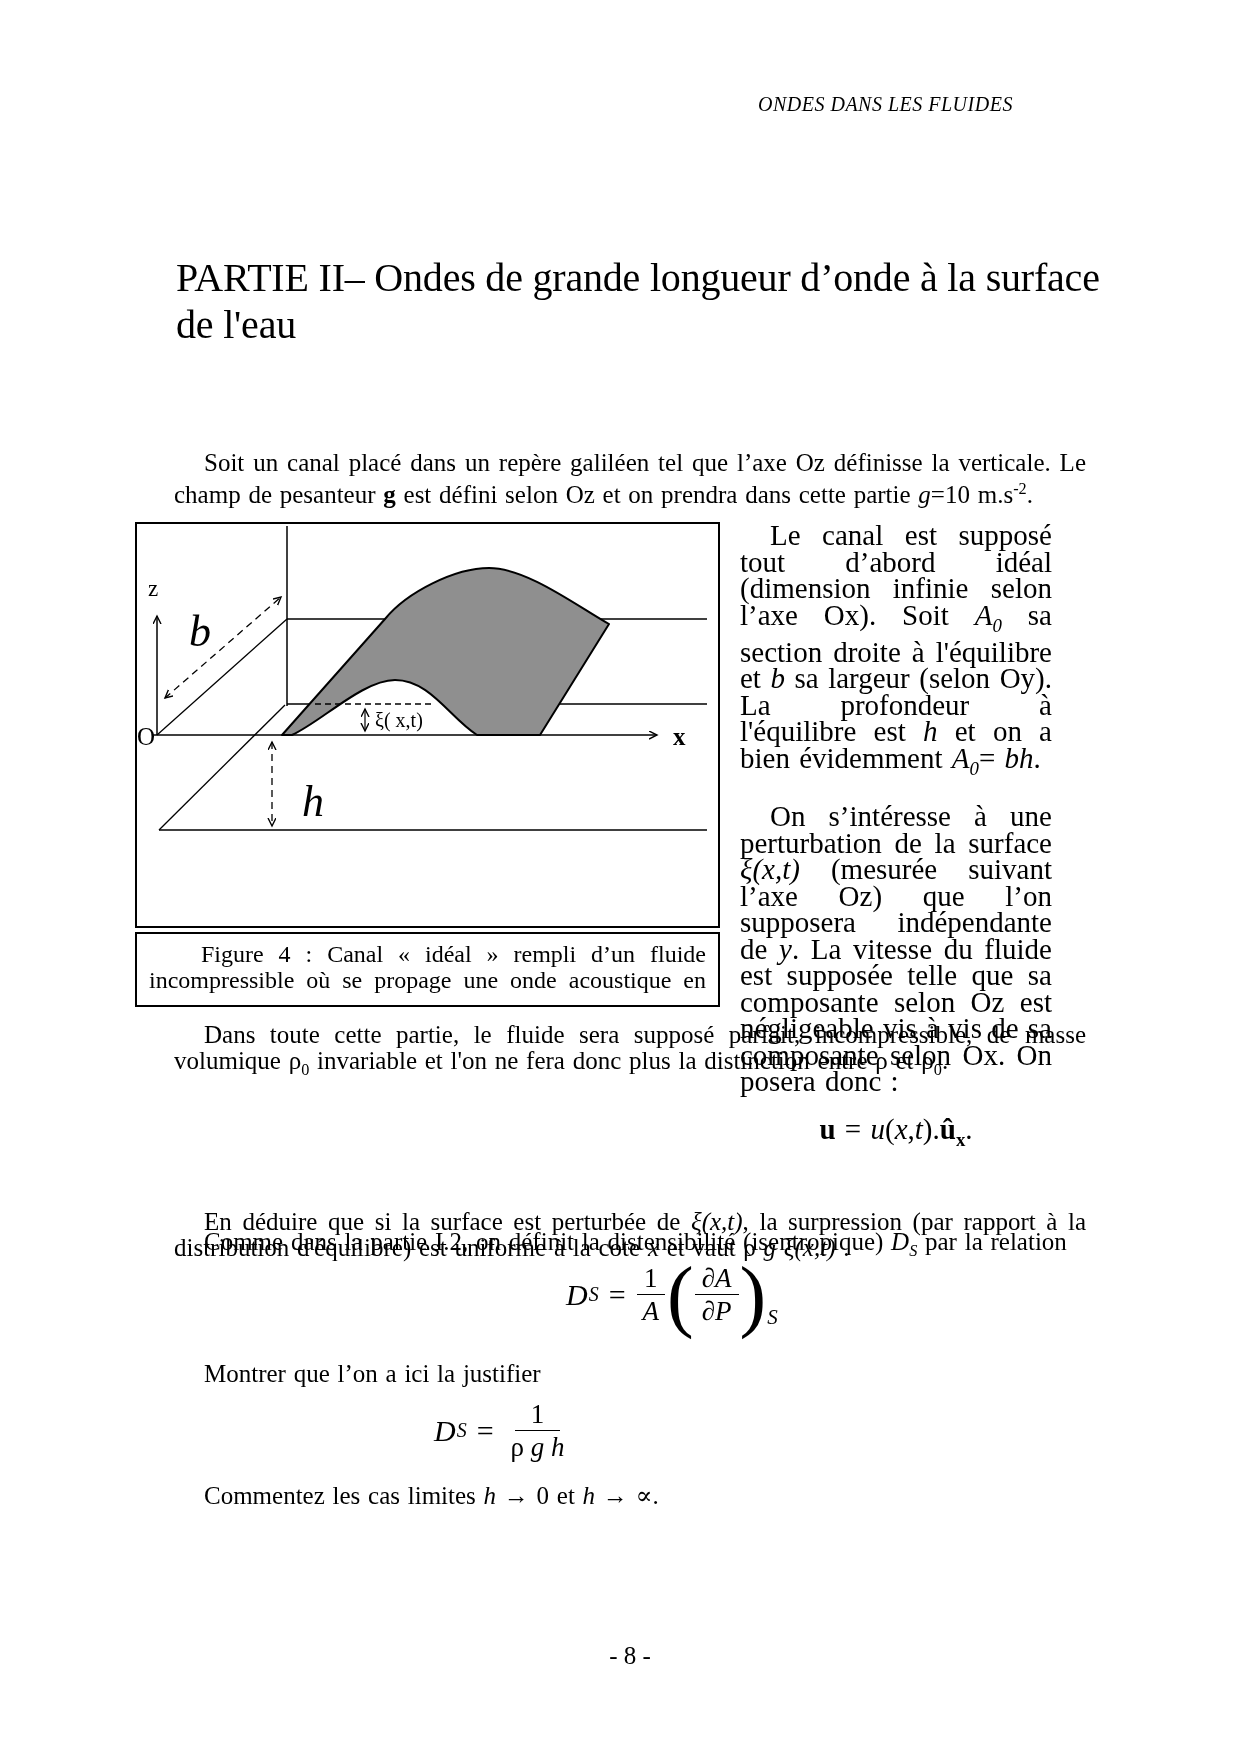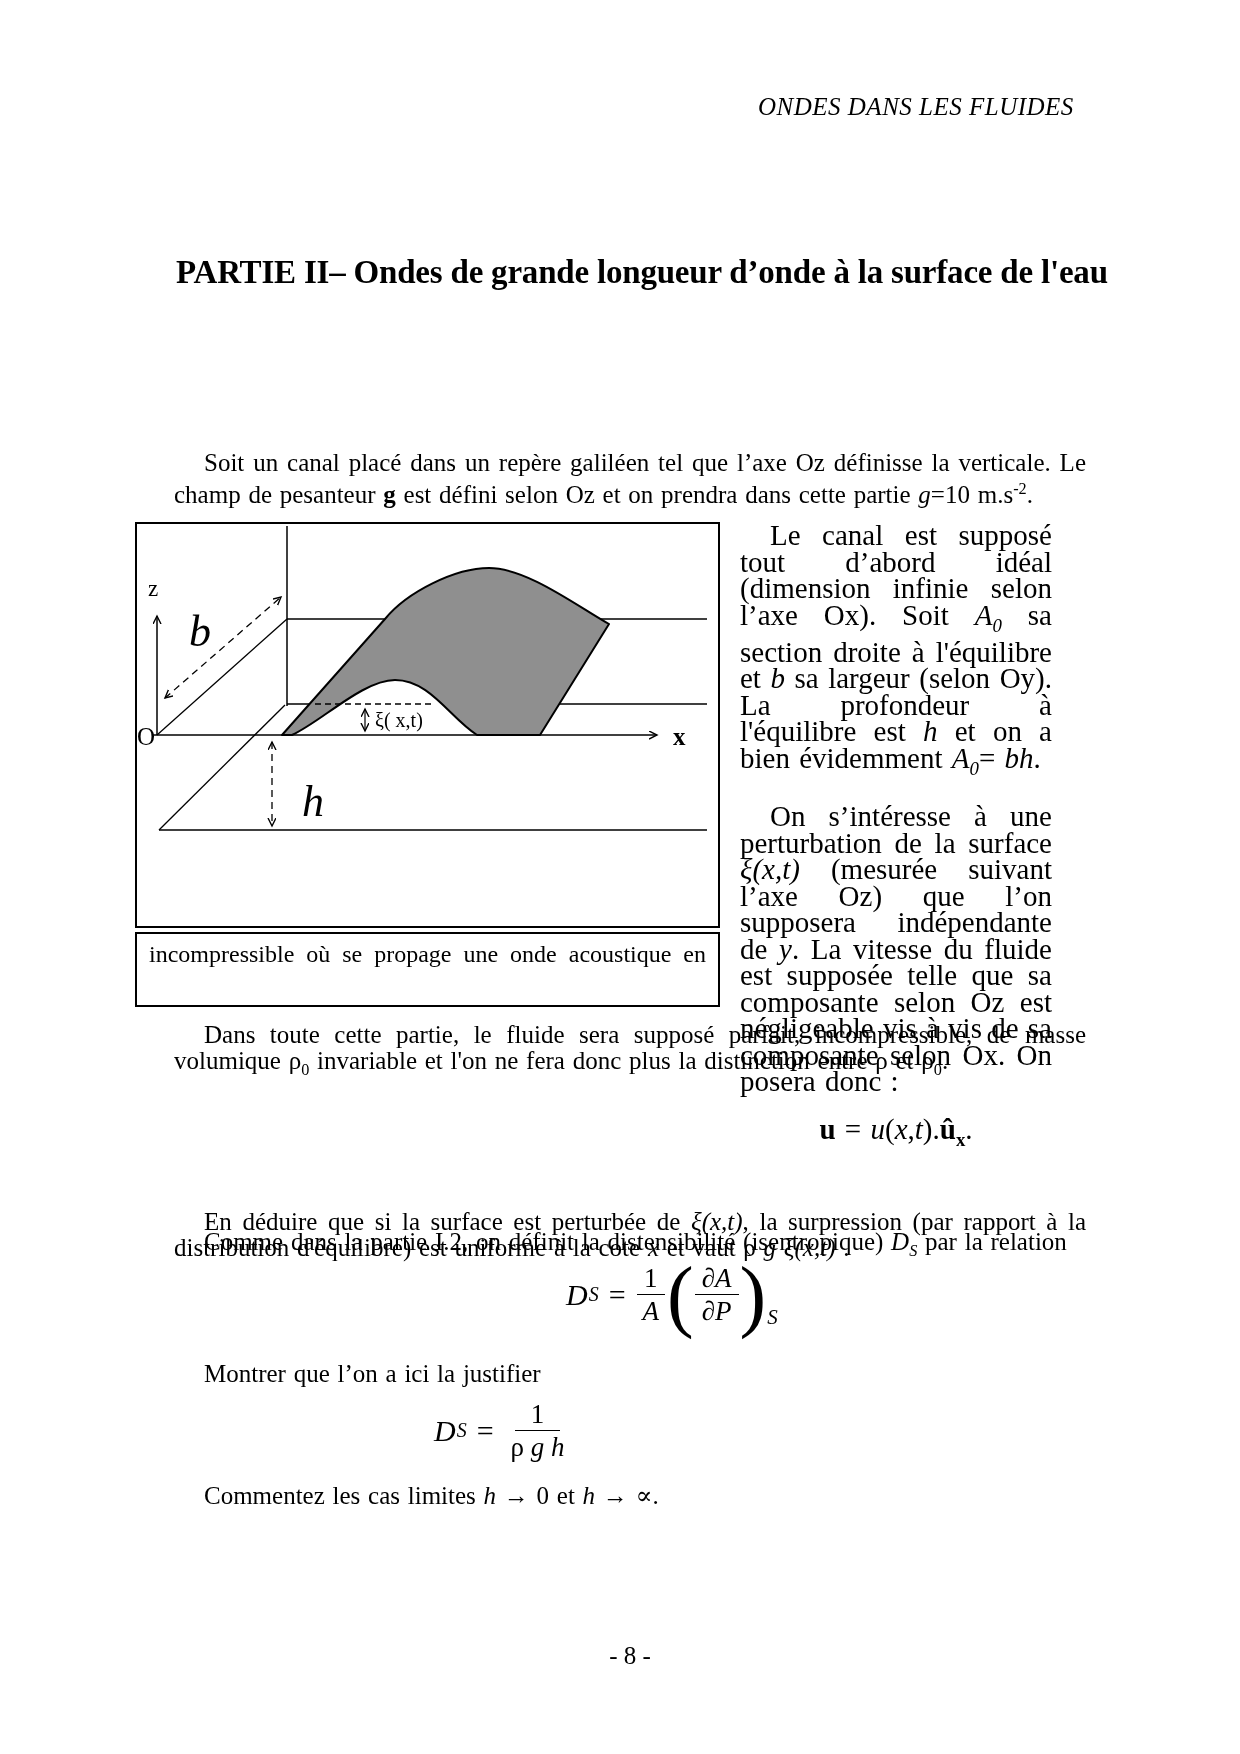--- a/index.html
+++ b/index.html
@@ -3,24 +3,24 @@
 <meta charset="utf-8">
 <style>
   html,body{margin:0;padding:0;background:#e8e8e8;}
   .page{
     position:relative;width:1240px;height:1754px;background:#ffffff;
     font-family:"Liberation Serif","DejaVu Serif",serif;color:#000;
     overflow:hidden;margin:0 auto;
   }
   .abs{position:absolute;}
   .header{
-    top:93px;left:758px;font-style:italic;font-size:25px;letter-spacing:.5px;
+    top:93px;left:758px;font-style:italic;font-size:20px;letter-spacing:.5px;
   }
   .title{
-    top:254px;left:176px;width:950px;font-size:33px;font-weight:bold;letter-spacing:-.2px;
+    top:254px;left:176px;width:950px;font-size:40px;font-weight:normal;letter-spacing:-.2px;
   }
   .body-par{
     left:174px;width:912px;font-size:25px;line-height:26px;
     text-align:justify;text-indent:30px;word-spacing:1.5px;
   }
   .no-indent{text-indent:0;}
   
   .figure-box{
     left:135px;top:522px;width:581px;height:402px;border:2px solid #000;background:#fff;
   }
@@ -107,20 +107,21 @@
       <line x1="135" y1="218" x2="135" y2="302" stroke="#000" stroke-width="1.3" stroke-dasharray="7,5" marker-start="url(#arr)" marker-end="url(#arr)"></line>
       <text x="165" y="292" font-size="44" font-style="italic">h</text>
 
       <line x1="178" y1="180" x2="298" y2="180" stroke="#000" stroke-width="1.3" stroke-dasharray="6,4"></line>
       <line x1="228" y1="185" x2="228" y2="207" stroke="#000" stroke-width="1.2" marker-start="url(#arr)" marker-end="url(#arr)"></line>
       <text x="238" y="203" font-size="20">ξ( x,t)</text>
     </svg>
   </div>
 
   <div class="abs caption-box">
+    <div class="cap-line cap-indent">Figure 4 :  Canal « idéal »  rempli  d’un  fluide</div>
     <div class="cap-line">incompressible où se propage une onde acoustique en</div>
   </div>
 
   <div class="abs right-col">
     <p>Le canal est supposé tout d’abord idéal (dimension infinie selon l’axe Ox). Soit <i>A<sub>0</sub></i> sa section droite à l'équilibre et <i>b</i> sa largeur (selon Oy). La profondeur à l'équilibre est <i>h</i> et on a bien évidemment <i>A<sub>0</sub></i>= <i>bh</i>.</p>
     <p>On s’intéresse à une perturbation de la surface <i>ξ(x,t)</i> (mesurée suivant l’axe Oz) que l’on supposera indépendante de <i>y</i>. La vitesse du fluide est supposée telle que sa composante selon Oz est négligeable vis à vis de sa composante selon Ox. On posera donc :</p>
     <p class="eq-u"><b>u</b> = <i>u</i>(<i>x</i>,<i>t</i>).<b>û</b><sub><b>x</b></sub>.</p>
   </div>
 
   <div class="abs body-par" style="top:1022px;">Dans toute cette partie, le fluide sera supposé parfait, incompressible, de masse volumique ρ<sub>0</sub> invariable et l'on ne fera donc plus la distinction entre ρ et ρ<sub>0</sub>.</div>

